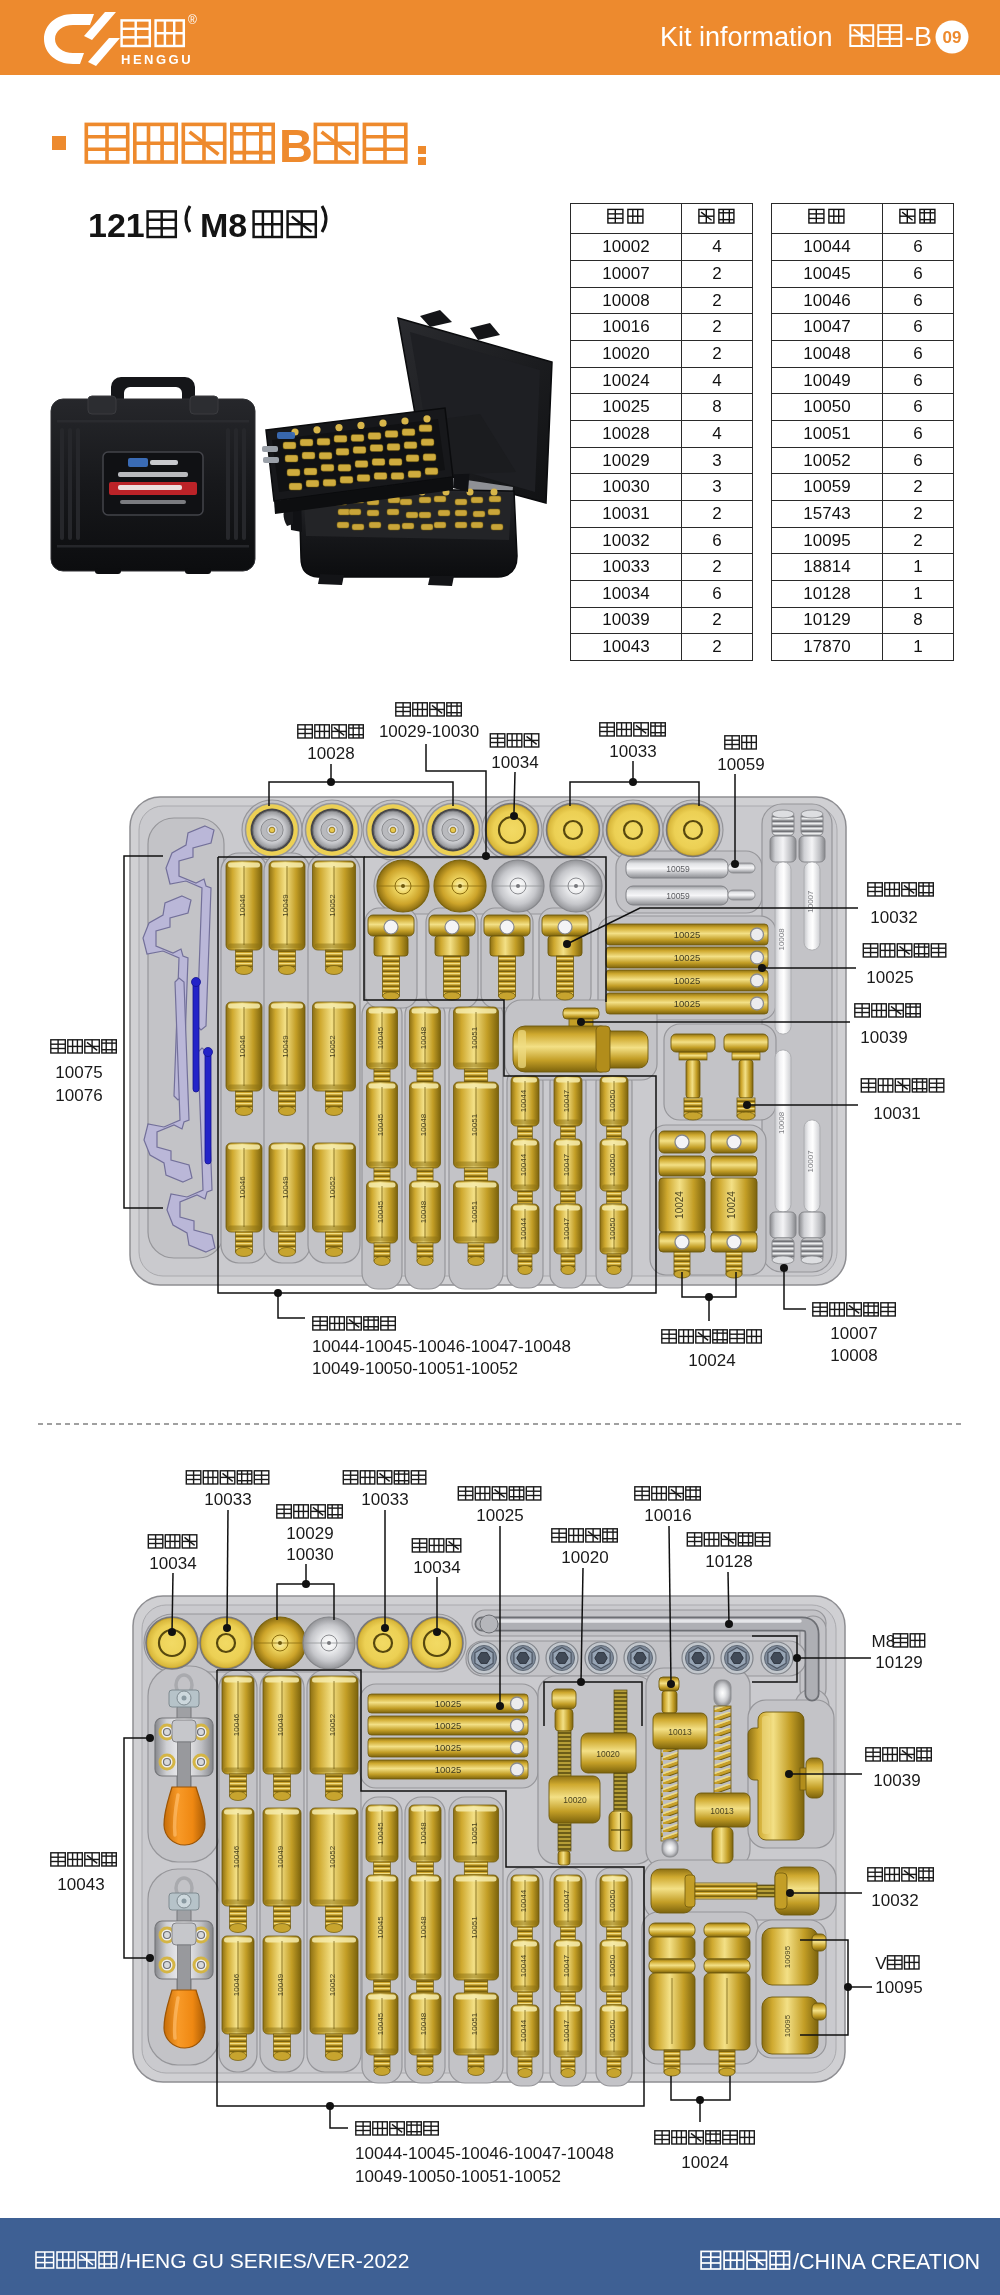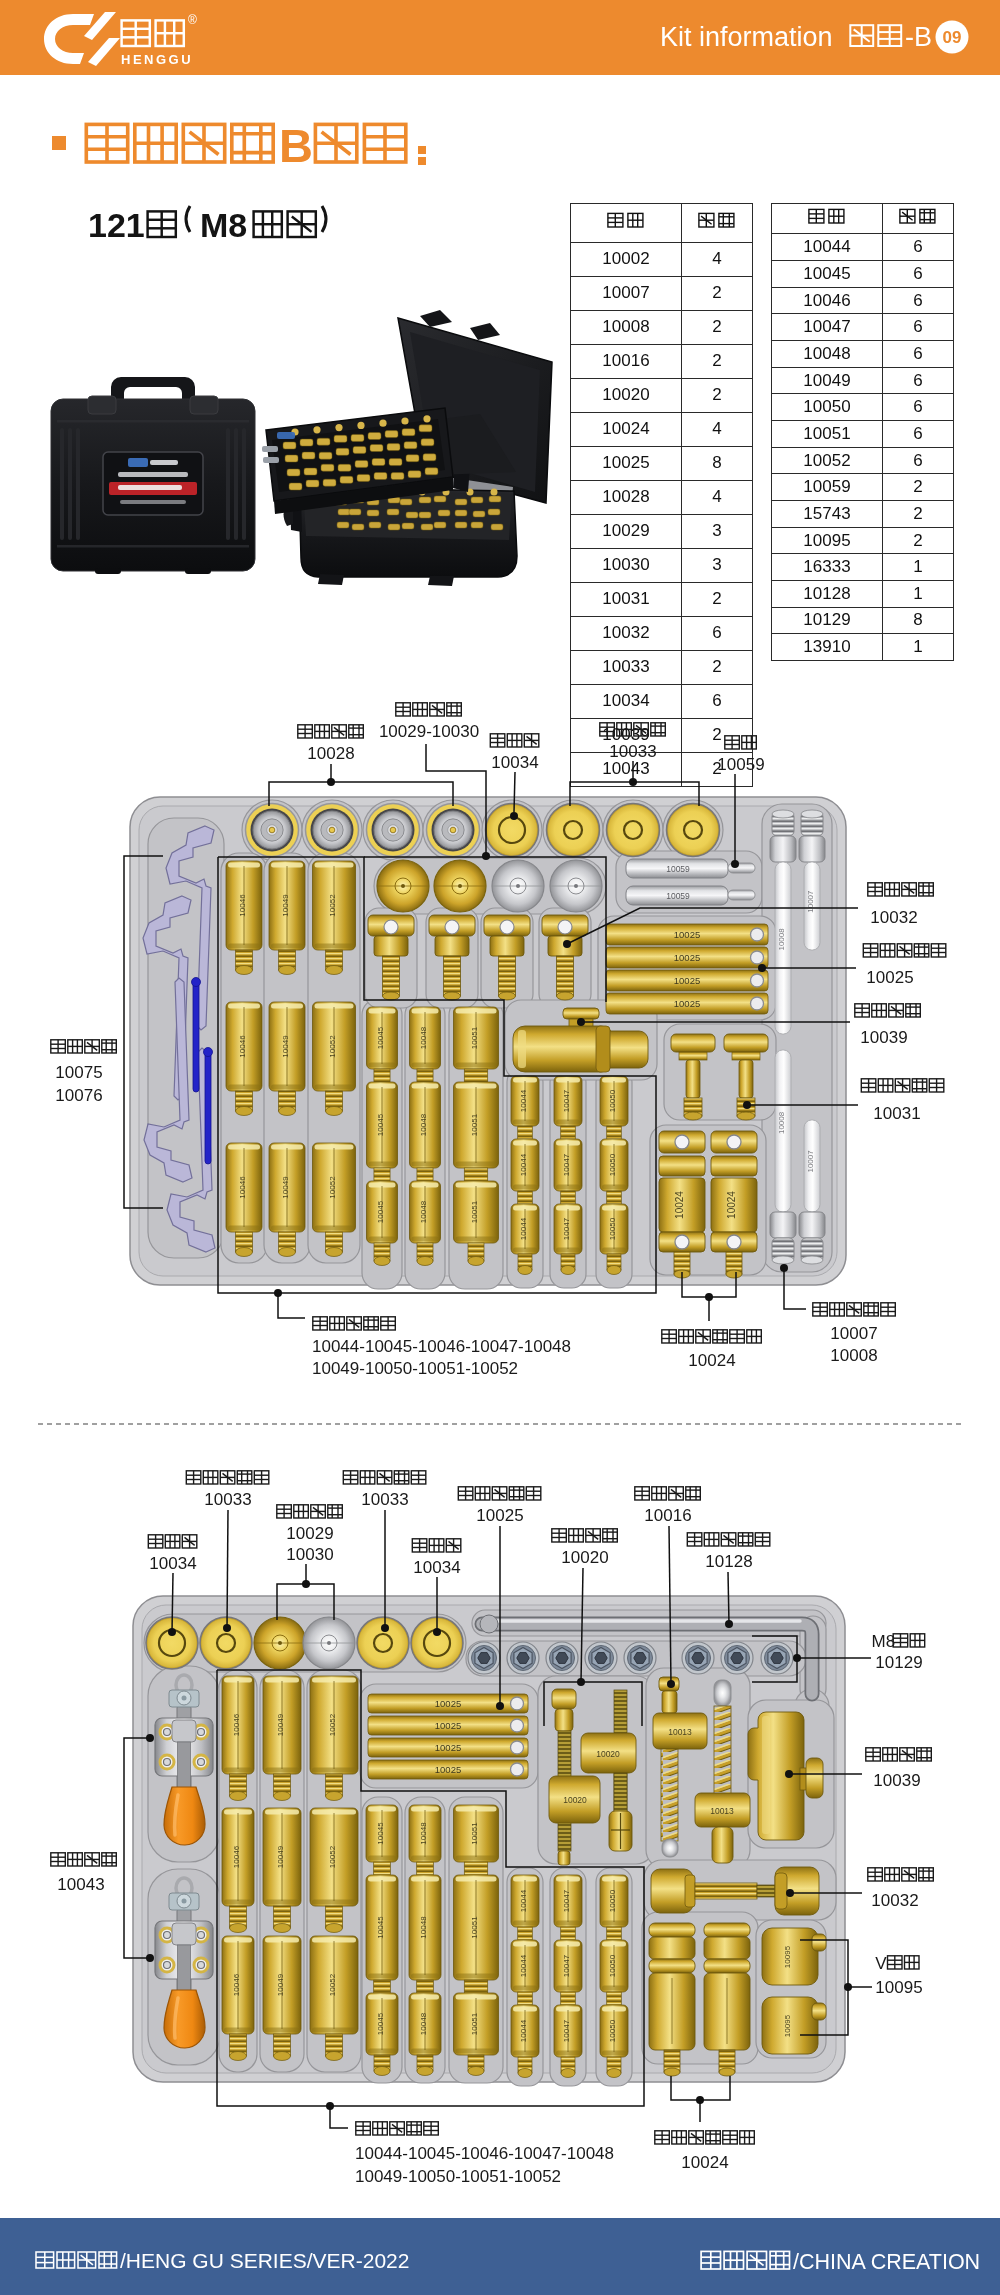--- a/index.html
+++ b/index.html
@@ -100,21 +100,21 @@
         <line x1="272.2" y1="211.4" x2="272.2" y2="237.0" stroke="#141414" stroke-width="2.46"></line>
         <line x1="253.6" y1="224.2" x2="281.8" y2="224.2" stroke="#141414" stroke-width="2.46"></line>
         <rect x="287.6" y="211.4" width="28.2" height="25.6" fill="none" stroke="#141414" stroke-width="2.46"></rect>
         <line x1="287.6" y1="224.2" x2="315.8" y2="224.2" stroke="#141414" stroke-width="2.46"></line>
         <line x1="301.7" y1="211.4" x2="301.7" y2="237.0" stroke="#141414" stroke-width="2.46"></line>
         <line x1="291.8" y1="216.5" x2="311.5" y2="231.9" stroke="#141414" stroke-width="2.46"></line>
 <path d="M322 206 q 8 13 0 26" fill="none" stroke="#141414" stroke-width="3"></path>
 </g>
 </svg>
 
-<table class="kit abs" style="left:570px;top:203px;width:180px;height:584px;">
+<table class="kit abs" style="left:570px;top:203px;width:180px;height:458px;">
       <tbody>
         <tr class="hd">
           <td style="width:110px;"><svg width="40" height="18" viewBox="0 0 40 18">
               <rect x="1.9" y="2.4" width="15.0" height="13.6" fill="none" stroke="#111" stroke-width="1.40"></rect>
               <line x1="1.9" y1="6.9" x2="16.8" y2="6.9" stroke="#111" stroke-width="1.40"></line>
               <line x1="1.9" y1="11.4" x2="16.8" y2="11.4" stroke="#111" stroke-width="1.40"></line>
               <line x1="9.3" y1="2.4" x2="9.3" y2="16.0" stroke="#111" stroke-width="1.40"></line>
               <rect x="21.9" y="2.4" width="15.0" height="13.6" fill="none" stroke="#111" stroke-width="1.40"></rect>
               <line x1="26.8" y1="2.4" x2="26.8" y2="16.0" stroke="#111" stroke-width="1.40"></line>
               <line x1="31.7" y1="2.4" x2="31.7" y2="16.0" stroke="#111" stroke-width="1.40"></line>
@@ -266,33 +266,33 @@
         </tr>
         <tr>
           <td>15743</td>
           <td>2</td>
         </tr>
         <tr>
           <td>10095</td>
           <td>2</td>
         </tr>
         <tr>
-          <td>16333</td>
+          <td>18814</td>
           <td>1</td>
         </tr>
         <tr>
           <td>10128</td>
           <td>1</td>
         </tr>
         <tr>
           <td>10129</td>
           <td>8</td>
         </tr>
         <tr>
-          <td>13910</td>
+          <td>17870</td>
           <td>1</td>
         </tr>
       </tbody>
     </table>
 
 <svg class="abs" style="left:40px;top:300px" width="530" height="290" viewBox="40 300 530 290">
 <defs>
         <linearGradient id="gCase" x1="0" y1="0" x2="0" y2="1">
           <stop offset="0" stop-color="#26272b"></stop>
           <stop offset="0.5" stop-color="#17181b"></stop>

